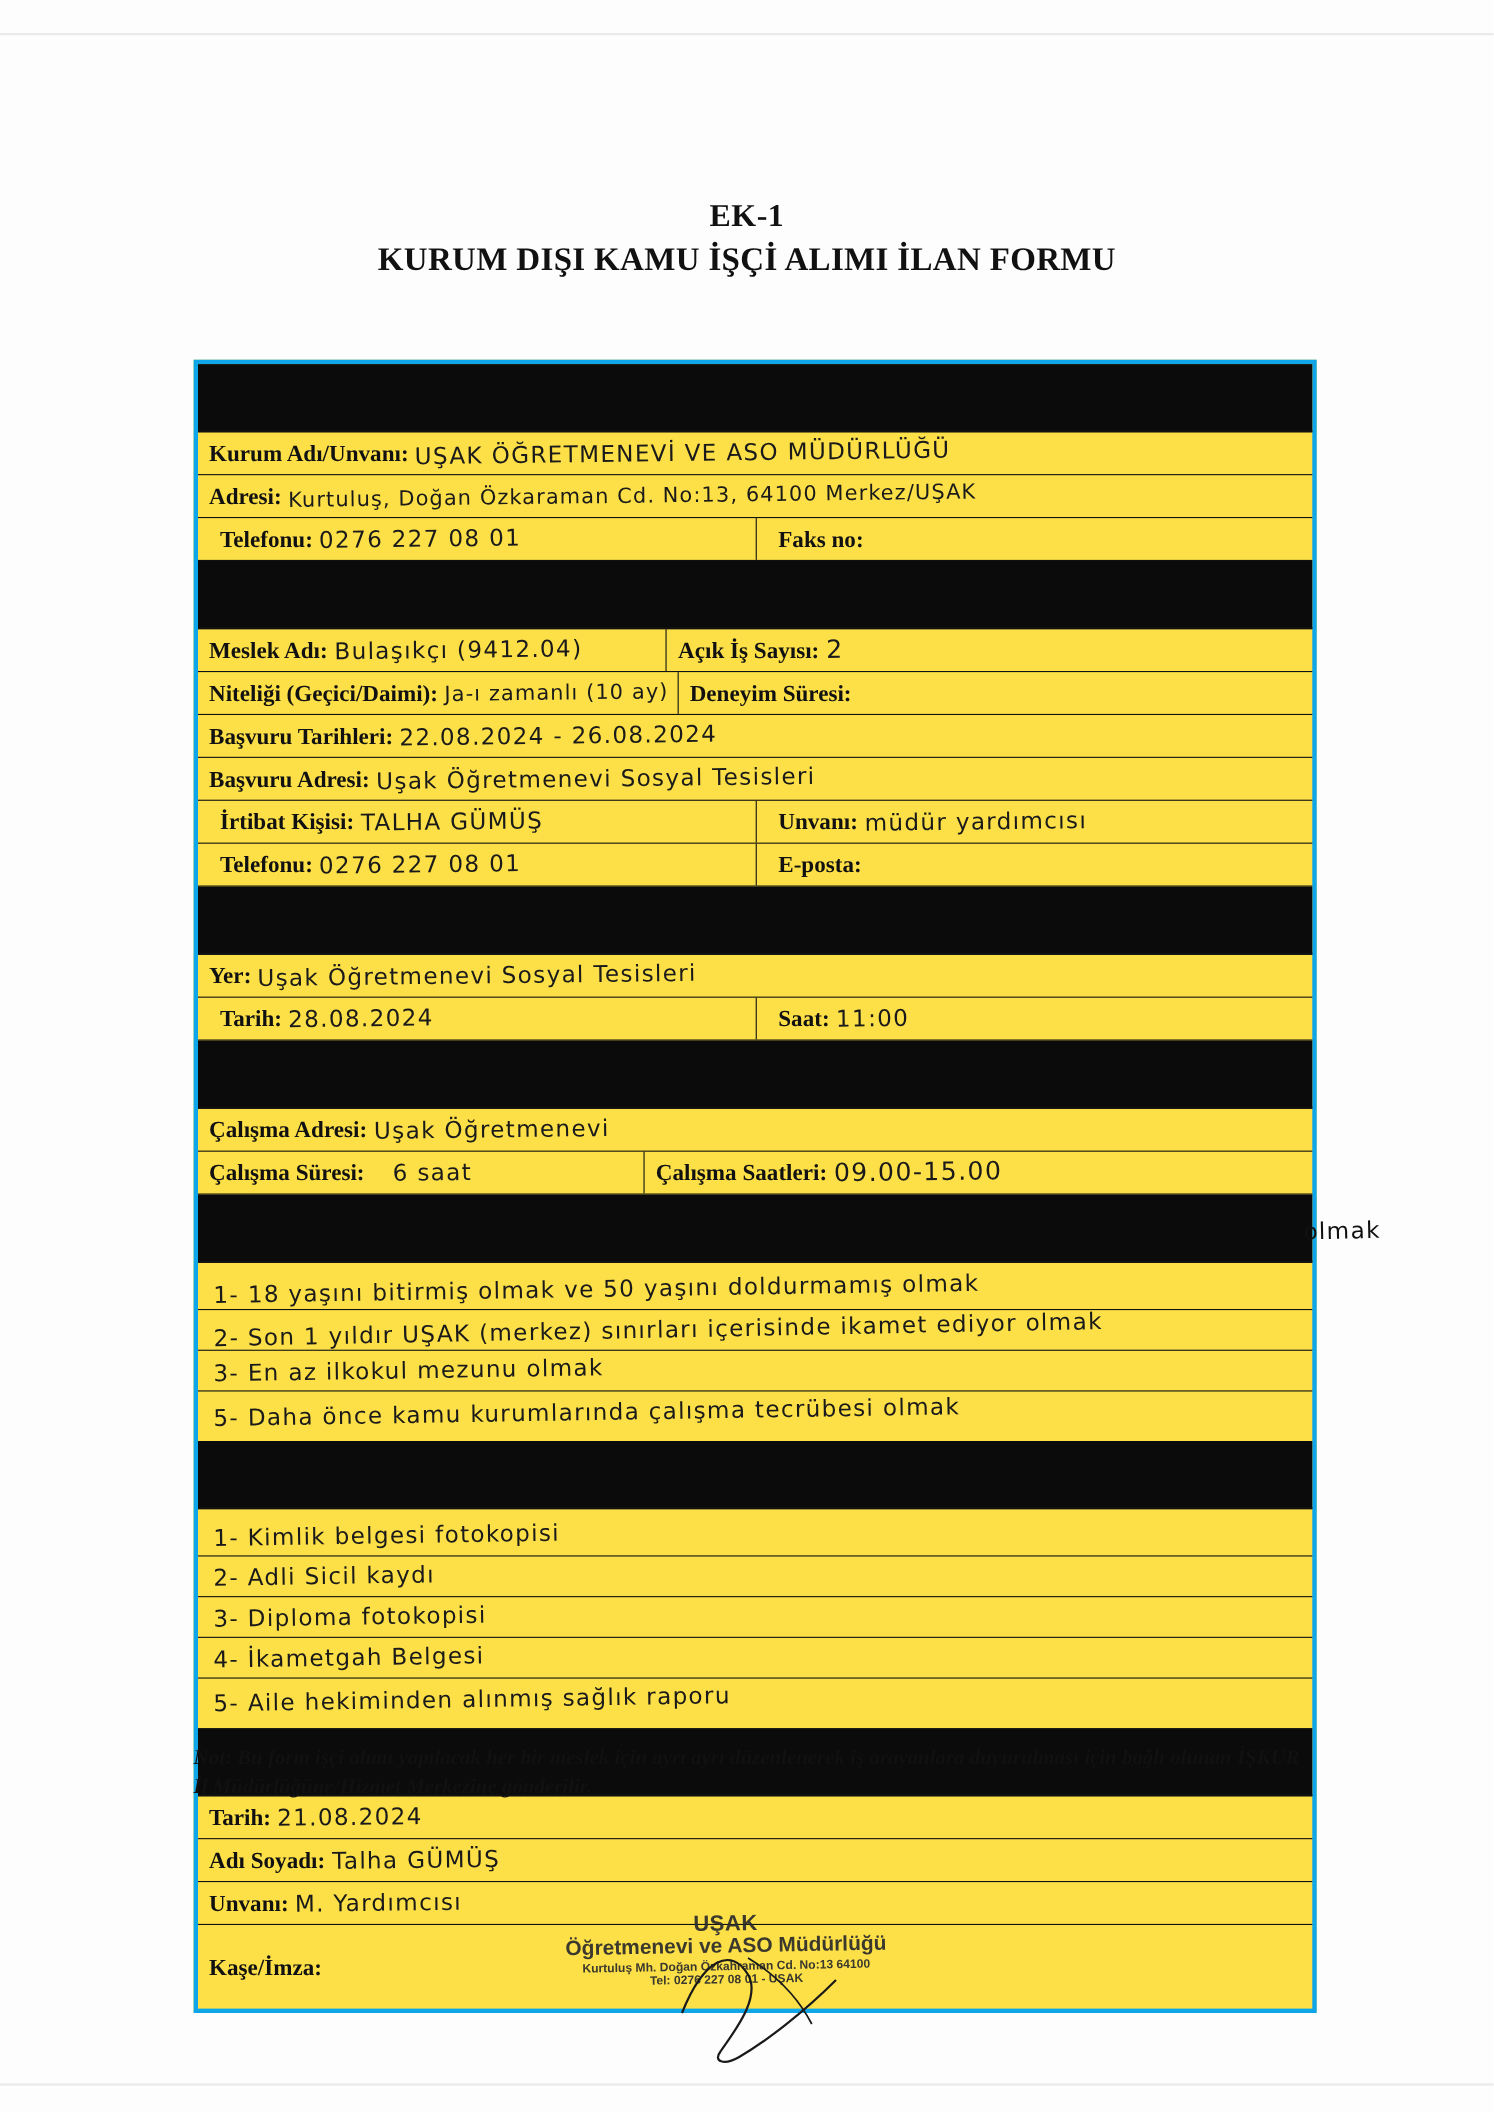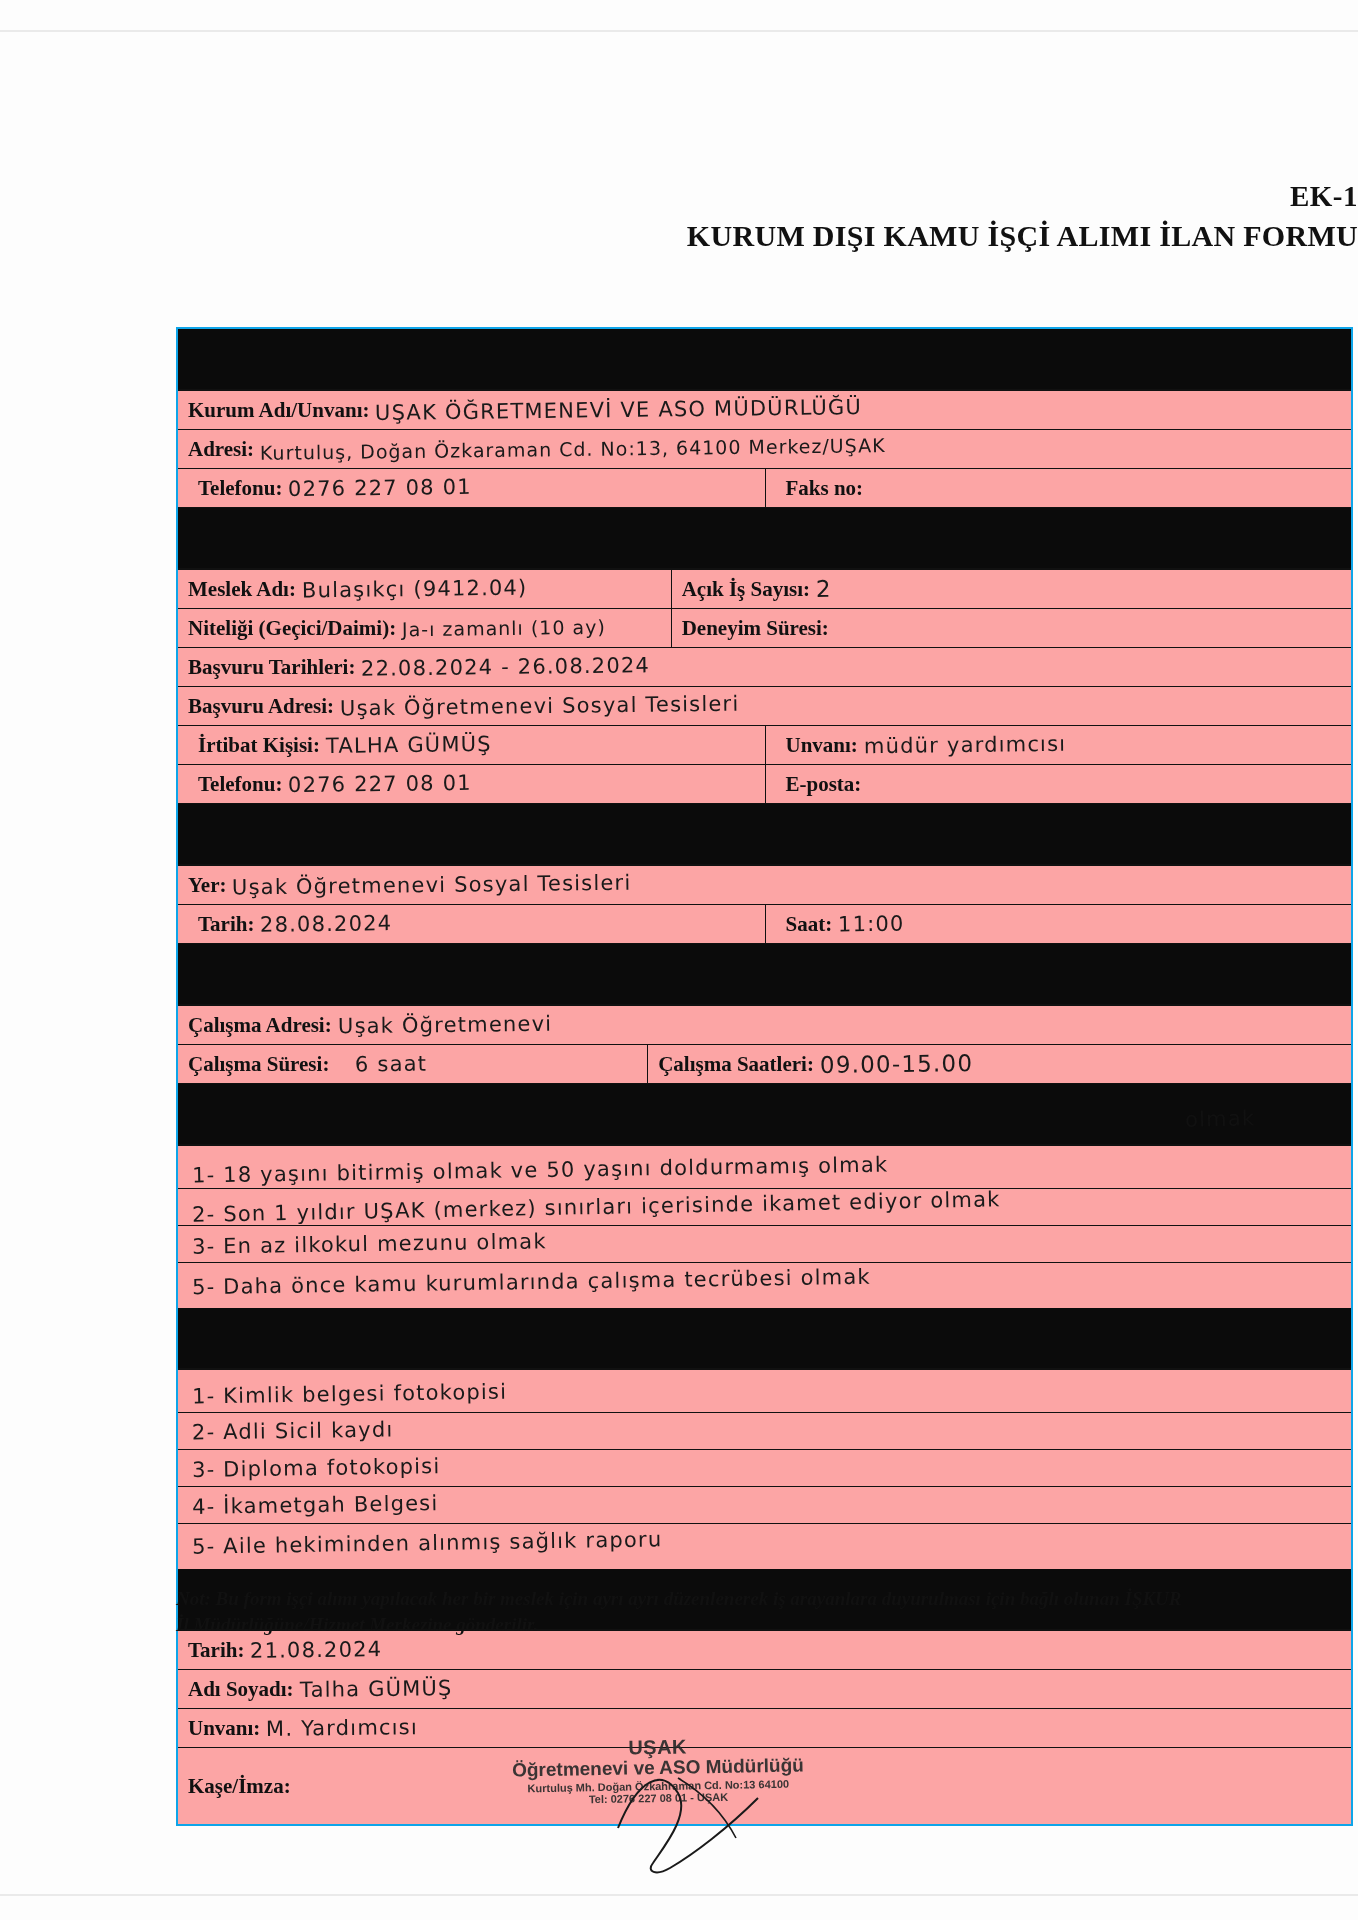--- a/index.html
+++ b/index.html
@@ -29,45 +29,45 @@
     height: 2px;
     background: #eaeaea;
   }
   .scan-top { top: 30px; }
   .scan-bottom { bottom: 24px; }
 
   .title-block {
     position: absolute;
     top: 180px;
     left: 0; right: 0;
-    text-align: right;
+    text-align: center;
   }
   .title-ek {
     font-size: 29px;
     font-weight: bold;
     letter-spacing: 0.5px;
     font-family: "Liberation Serif", serif;
   }
   .title-main {
     font-size: 30px;
     font-weight: bold;
     margin-top: 6px;
     letter-spacing: 0.3px;
     font-family: "Liberation Serif", serif;
   }
 
   
   .form {
     position: absolute;
     top: 327px;
     left: 176px;
-    width: 1177px;
-    border: 2px solid #0ea5e9;
+    width: 1021px;
+    border: 4px solid #0ea5e9;
     box-sizing: border-box;
-    background: #fca5a5;
+    background: #fde047;
   }
 
   .band {
     background: #0b0b0b;
     height: 56px;
     border-bottom: 2px solid #111;
   }
   .band.tall { height: 60px; }
 
   .row {

